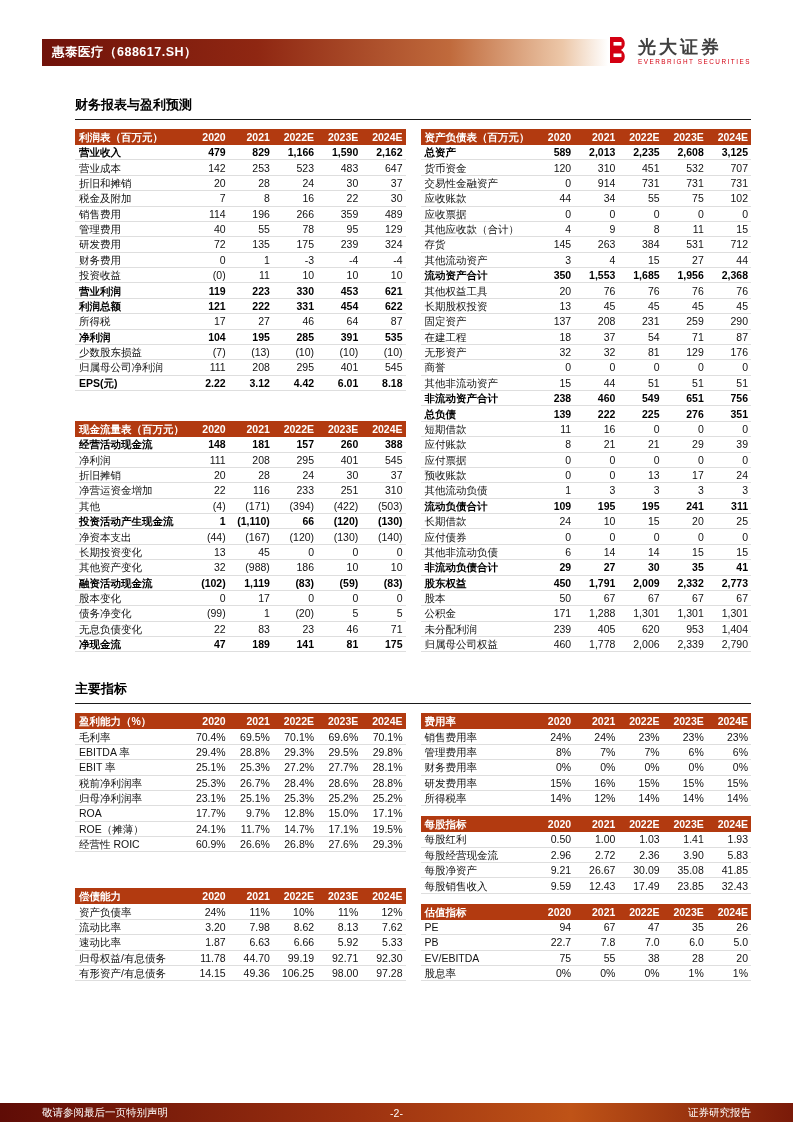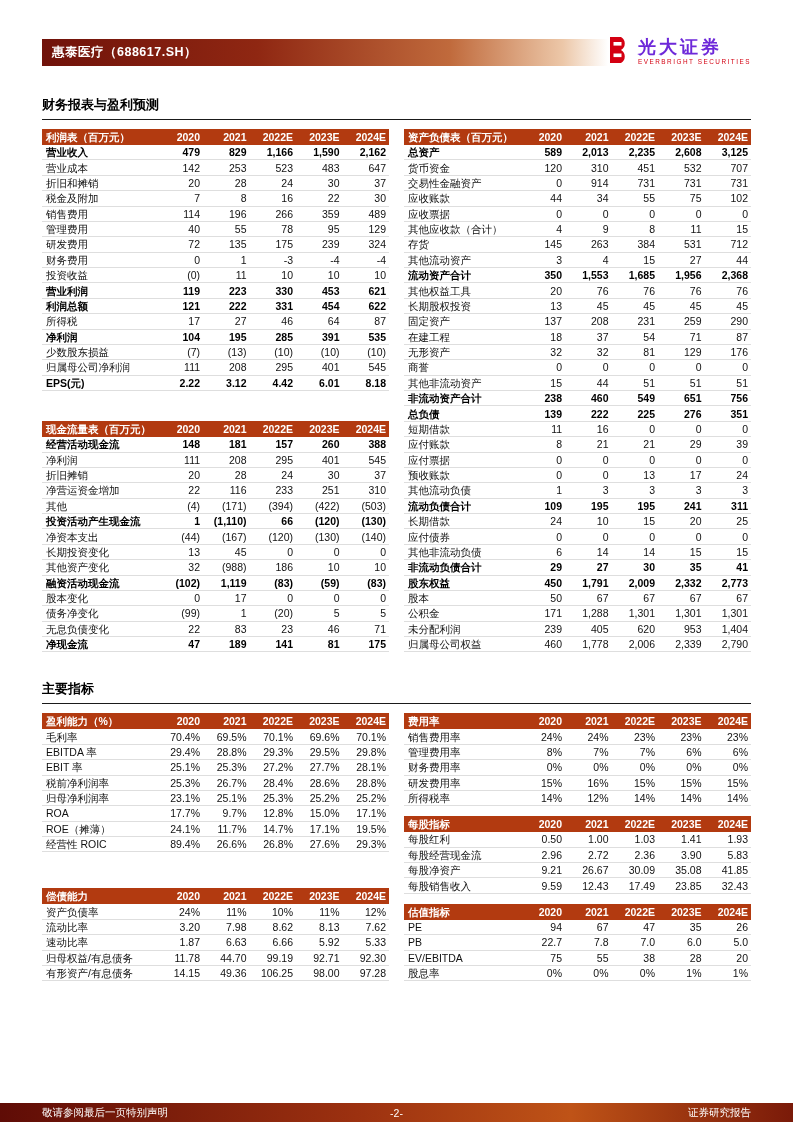--- a/index.html
+++ b/index.html
@@ -29,23 +29,23 @@
   .strip .t {
     color: #fff;
     font-weight: bold;
     font-size: 12.5px;
     padding-left: 10px;
     letter-spacing: 0.5px;
     white-space: nowrap;
   }
   .logo { display: flex; align-items: center; gap: 6px; }
   .logo .txt { display: flex; flex-direction: column; line-height: 1; }
-  .logo .cn { color: #6d28d9; font-size: 18px; font-weight: bold; letter-spacing: 3px; white-space: nowrap; }
+  .logo .cn { color: #404040; font-size: 18px; font-weight: bold; letter-spacing: 3px; white-space: nowrap; }
   .logo .en { color: #d40011; font-size: 6.4px; letter-spacing: 1.5px; margin-top: 3px; white-space: nowrap; }
-  main { padding: 0 42px; }
+  main { padding: 0 42px; margin-left: 33px; }
   .sec {
     font-size: 13px;
     font-weight: bold;
     margin: 28px 0 0 0;
     padding-bottom: 5px;
     border-bottom: 1.5px solid #1a1a1a;
   }
   .grid { display: flex; gap: 15px; margin-top: 9px; }
   .col { flex: 1; display: flex; flex-direction: column; gap: 10px; min-width: 0; justify-content: space-between; }
   table.fin { width: 100%; border-collapse: collapse; table-layout: fixed; font-size: 10.5px; line-height: 12px; }
@@ -742,21 +742,21 @@
                 <tr>
                   <td class="lab">ROE（摊薄）</td>
                   <td>24.1%</td>
                   <td>11.7%</td>
                   <td>14.7%</td>
                   <td>17.1%</td>
                   <td>19.5%</td>
                 </tr>
                 <tr>
                   <td class="lab">经营性 ROIC</td>
-                  <td>89.4%</td>
+                  <td>60.9%</td>
                   <td>26.6%</td>
                   <td>26.8%</td>
                   <td>27.6%</td>
                   <td>29.3%</td>
                 </tr>
               </tbody>
             </table>
           </div>
         <div>
             <table class="fin">

